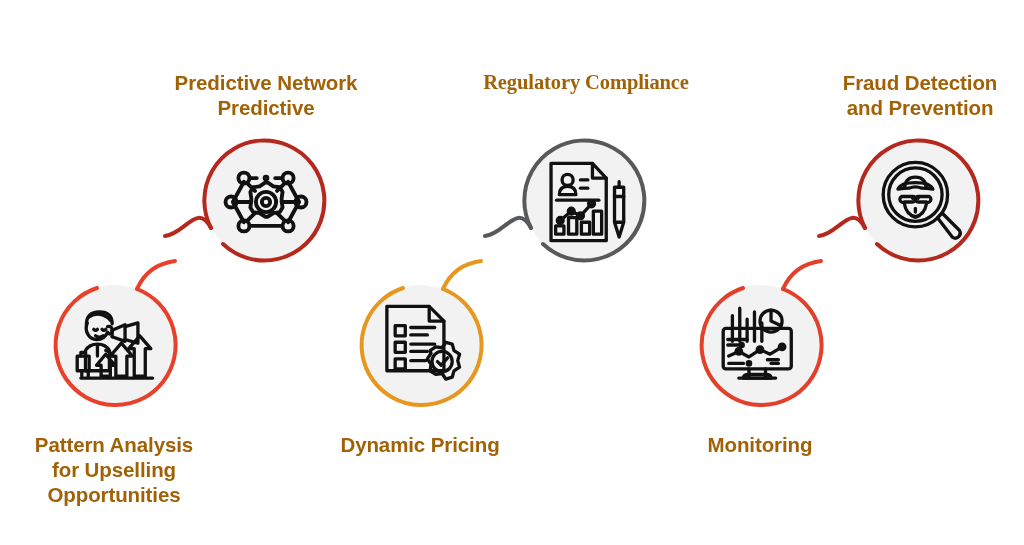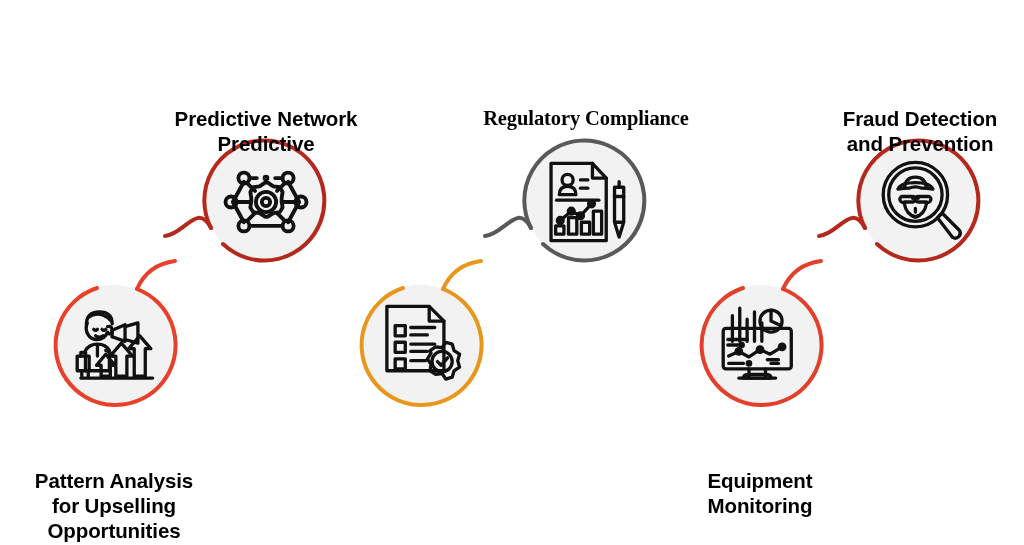--- a/index.html
+++ b/index.html
@@ -7,21 +7,21 @@
     width:1024px;height:545px;background:#ffffff;
     font-family:"Liberation Sans", sans-serif;
     overflow:hidden;position:relative;
   }
   #stage{position:absolute;inset:0;width:1024px;height:545px;}
   .node{position:absolute;}
   .ring-wrap{position:absolute;width:210px;height:200px;}
   .label{
     position:absolute;width:300px;text-align:center;
     font-weight:bold;font-size:20.5px;line-height:25px;
-    color:#000000;letter-spacing:-0.1px;margin-top:36px;
+    color:#a16207;letter-spacing:-0.1px;
   }
   .label span{display:block;white-space:nowrap;}
   svg{display:block;overflow:visible;}
 </style>
 </head>
 <body>
 
 <div id="stage">
     <div class="node">
       <div class="ring-wrap" style="left: 9px; top: 245px;">
@@ -118,20 +118,21 @@
       <rect x="23" y="65" width="11" height="11"></rect>
       <path d="M40 67 L56 67"></path>
       <path d="M61 56 l6 -4 l7 1 l4 -6 l7 2 l2 7 l6 4 l-2 7 l2 7 l-6 4 l-2 7 l-7 2 l-4 -6 l-7 1 l-6 -4 l1 -7 l-4 -6 l4 -6 z"></path>
       <circle cx="74" cy="68" r="11"></circle>
       <path d="M69 68 L73 72 L80 64"></path>
     </g>
           </g>
         </svg>
       </div>
       <div class="label" style="left: 270px; top: 432px;">
+        <span>Dynamic Pricing</span>
       </div>
     </div>
     <div class="node">
       <div class="ring-wrap" style="left: 481px; top: 102px;">
         <svg width="210" height="200" viewBox="0 0 210 200">
     <circle cx="105" cy="100" r="60" fill="#f2f2f2" stroke="none"></circle>
     <path d="M 50 126 A 60 60 0 1 1 62 142" fill="none" stroke="#58595b" stroke-width="4" stroke-linecap="round"></path>
     <path d="M 50 126 C 36 100 24 132 4 134" fill="none" stroke="#58595b" stroke-width="4" stroke-linecap="round"></path>
           <g transform="translate(59,54) scale(0.92)">
     <g fill="none" stroke="#111" stroke-width="3.6" stroke-linecap="round" stroke-linejoin="round">
@@ -187,21 +188,20 @@
       <circle cx="74" cy="52" r="3"></circle>
       <path d="M58 66 L70 66"></path>
       <path d="M62 70 L70 70"></path>
       <path d="M16 70 L32 70"></path>
       <circle cx="38" cy="70" r="1.8"></circle>
     </g>
           </g>
         </svg>
       </div>
       <div class="label" style="left: 610px; top: 432px;">
-        <span>Equipment</span>
         <span>Monitoring</span>
       </div>
     </div>
     <div class="node">
       <div class="ring-wrap" style="left: 815px; top: 102px;">
         <svg width="210" height="200" viewBox="0 0 210 200">
     <circle cx="105" cy="100" r="60" fill="#f2f2f2" stroke="none"></circle>
     <path d="M 50 126 A 60 60 0 1 1 62 142" fill="none" stroke="#b5281d" stroke-width="4" stroke-linecap="round"></path>
     <path d="M 50 126 C 36 100 24 132 4 134" fill="none" stroke="#b5281d" stroke-width="4" stroke-linecap="round"></path>
           <g transform="translate(59,54) scale(0.92)">

